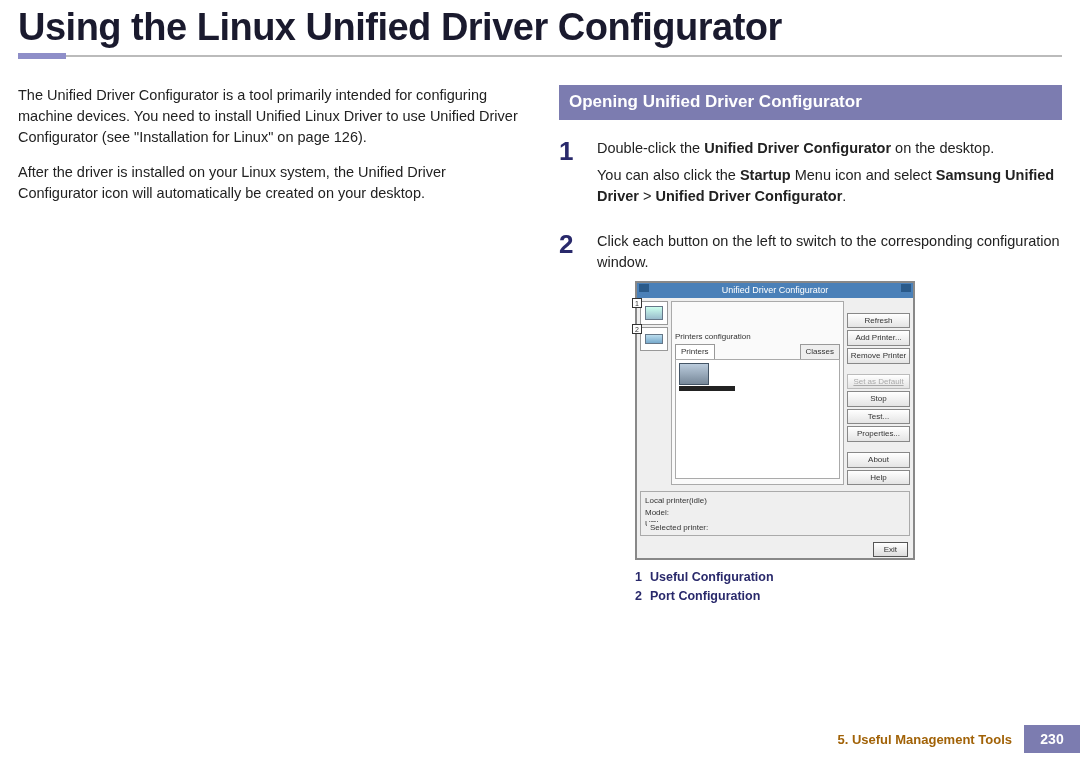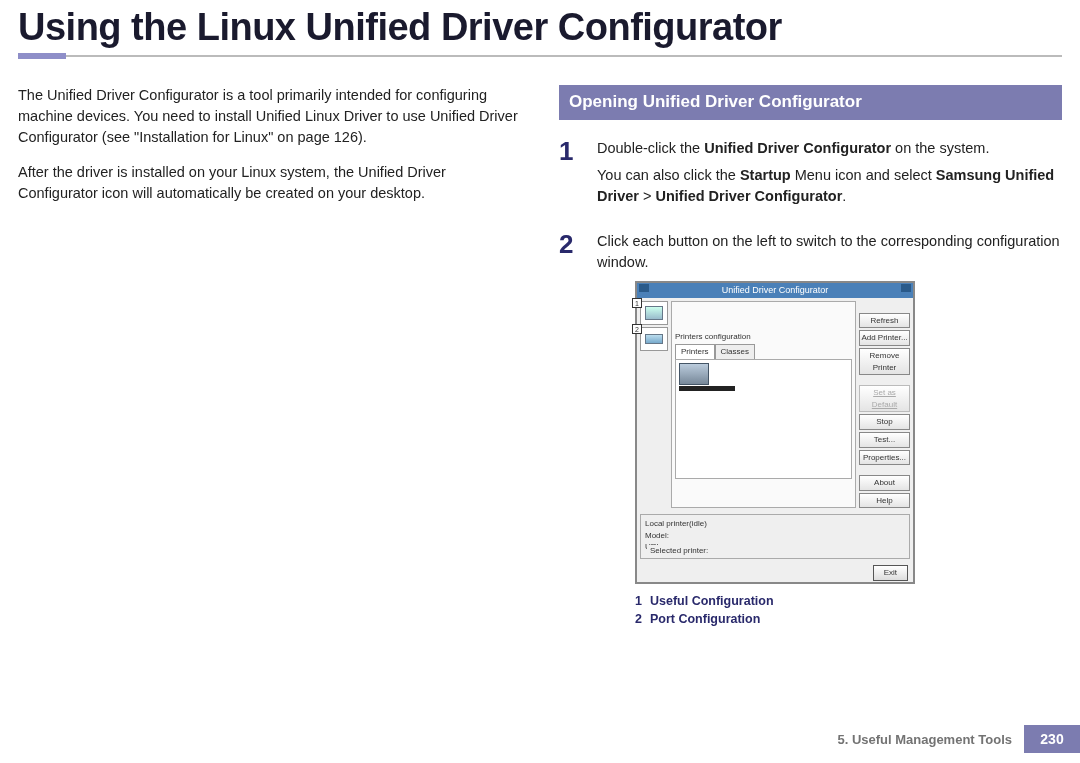--- a/index.html
+++ b/index.html
@@ -68,42 +68,42 @@
     .app-titlebar .tb-left { left: 2px; }
     .app-titlebar .tb-right { right: 2px; }
     .app-body { display: flex; padding: 3px; gap: 3px; }
     .app-left { width: 28px; display: flex; flex-direction: column; gap: 2px; }
     .left-item { border: 1px solid #999; background: #fff; height: 24px; display:flex; align-items:center; justify-content:center; position:relative; }
     .left-item .tag { position:absolute; left:-9px; top:-4px; width:10px; height:10px; background:#fff; border:1px solid #333; font-size:7px; text-align:center; line-height:9px; }
     .printer-ico { width:18px; height:14px; background:linear-gradient(#cfe,#9bc); border:1px solid #678; }
     .scanner-ico { width:18px; height:10px; background:linear-gradient(#bde,#7ac); border:1px solid #678; }
     .app-main { flex:1; border:1px solid #aaa; background:#fafafa; padding:3px; display:flex; flex-direction:column; }
     .pc-label { font-size:8px; margin-bottom:2px;margin-top:26px; }
-    .tabs-row { display:flex; gap:0; }
+    .tabs-row { display:flex; gap:0;justify-content:space-between; }
     .tab-btn { border:1px solid #999; background:#eee; font-size:8px; padding:1px 5px; }
     .tab-btn.active { background:#fff; border-bottom-color:#fff; }
     .list-area { border:1px solid #aaa; background:#fff; height:120px; margin-top:-1px; padding:3px; }
     .dev-icon { width:30px; height:22px; background:linear-gradient(#bcd,#789); border:1px solid #456; }
     .dev-sel { width:56px; height:5px; background:#222; margin-top:1px; }
-    .btn-col { width: 51px; display:flex; flex-direction:column; gap:2px; padding-top:12px; }
+    .btn-col { width: 63px; display:flex; flex-direction:column; gap:2px; padding-top:12px; }
     .btn-col .b { border:1px solid #888; background:linear-gradient(#fff,#e4e4e4); font-size:8px; text-align:center; padding:1px 0; }
     .btn-col .b.dis { color:#aaa; border-color:#bbb;text-decoration:underline; }
     .btn-col .spacer { height:6px; }
     .sel-group { border:1px solid #aaa; margin:3px; padding:3px 4px 5px 4px; font-size:8px; position:relative; }
     .sel-group .legend { position:absolute; top:-6px; left:6px; background:#efefef; padding:0 3px; font-size:8px;margin-top:36px; }
     .exit-row { display:flex; justify-content:flex-end; padding:3px 5px 1px 0; }
     .exit-btn { border:1px solid #555; background:linear-gradient(#fff,#ddd); font-size:8px; padding:1px 10px; }
 
     .legend-list { margin: 4px 0 0 38px; font-size: 12.5px; font-weight:700; color:#29296b; }
     .legend-list .row { display:flex; gap:8px; }
 
     .footer {
       position: absolute; bottom: 10px; right: 0; display:flex; align-items:center; gap:12px;
     }
-    .footer-text { font-size: 13px; font-weight:700; color:#737373; }
+    .footer-text { font-size: 13px; font-weight:700; color:#a16207; }
     .page-num {
       background:#7c7cb0; color:#fff; font-weight:700; font-size:14px;
       width:56px; height:28px; display:flex; align-items:center; justify-content:center;
     }
   </style>
 </head>
 <body>
 
 <h1 class="page-title">Using the Linux Unified Driver Configurator</h1>
 <div class="title-underline">
@@ -117,21 +117,21 @@
     <p>After the driver is installed on your Linux system, the Unified Driver Configurator icon will automatically be created on your desktop.</p>
   </div>
 
   <div class="col">
     <div class="section-bar">Opening Unified Driver Configurator</div>
 
     <div class="step">
       <div class="step-num">1</div>
       <div class="step-body">
         <p>
-          <span>Double-click the </span><b>Unified Driver Configurator</b><span> on the system.</span>
+          <span>Double-click the </span><b>Unified Driver Configurator</b><span> on the desktop.</span>
         </p>
         <p>
           <span>You can also click the </span><b>Startup</b><span> Menu icon and select </span><b>Samsung Unified Driver</b><span> &gt; </span><b>Unified Driver Configurator</b><span>.</span>
         </p>
       </div>
     </div>
 
     <div class="step">
       <div class="step-num">2</div>
       <div class="step-body">

